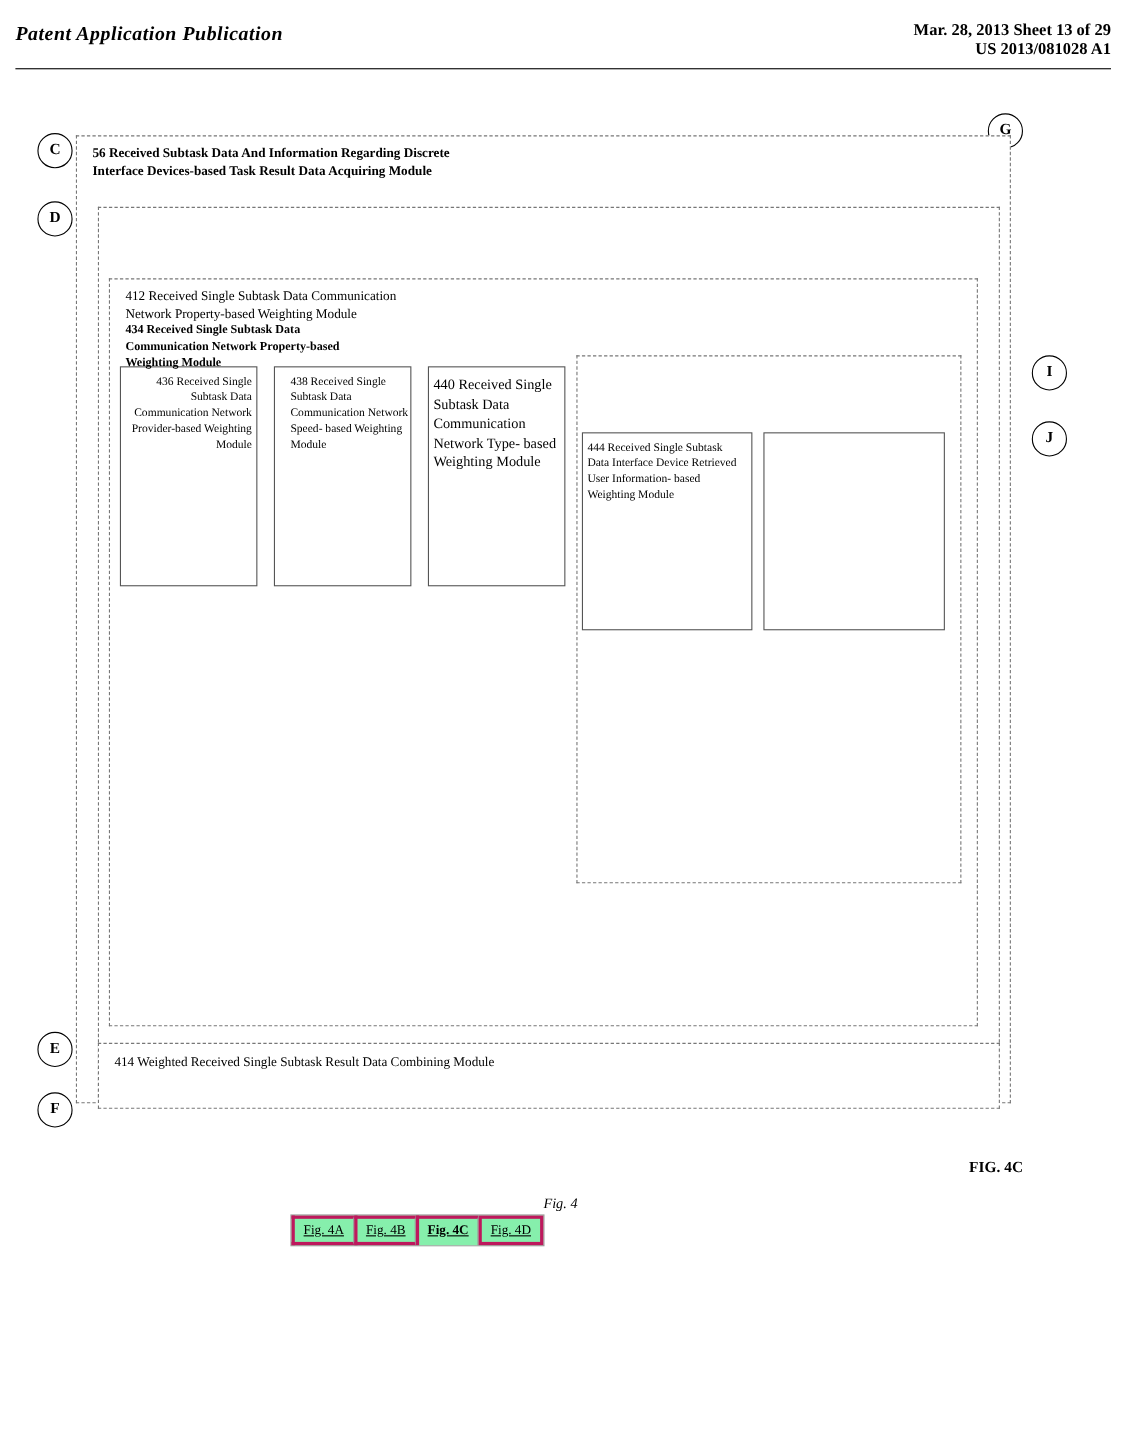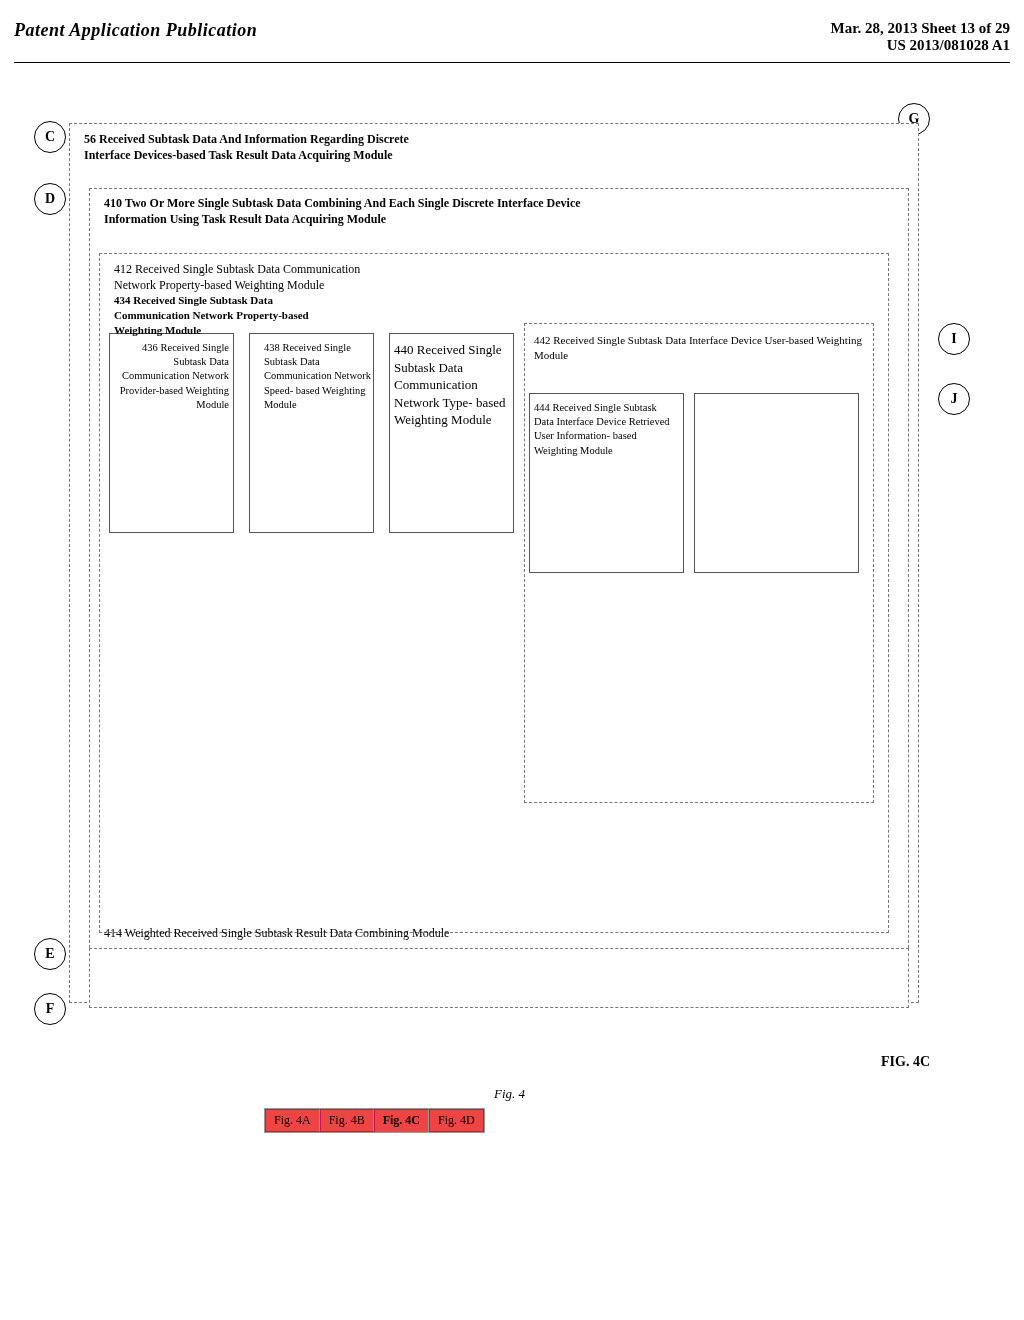--- a/index.html
+++ b/index.html
@@ -80,23 +80,24 @@
       font-weight: bold;
     }
     
     .fig-links {
       position: absolute;
       display: flex;
       gap: 0;
     }
     .fig-link {
       font-size: 12px;
+      text-decoration: underline;
       padding: 2px 4px;
-      border: 1px solid #be185d;
-      background: #ef4444;
+      border: 3px solid #be185d;
+      background: #86efac;
     }
     .fig-link.active {
       border-bottom: none;
     }
   </style>
 </head>
 <body>
 
 <div class="page-container">
 
@@ -130,24 +131,20 @@
       <span>C</span>
     </div>
 
     <div class="dashed-box" style="top: 95px; left: 75px; width: 820px; height: 810px;">
     </div>
 
     <div class="circle-label" style="top: 90px; left: 20px;">
       <span>D</span>
     </div>
 
-    <div class="text-label" style="top: 102px; left: 90px; width: 500px; font-size: 12px; font-weight: bold;">
-      <span>410 Two Or More Single Subtask Data Combining And Each Single Discrete Interface Device Information Using
-Task Result Data Acquiring Module</span>
-    </div>
 
     <div class="dashed-box" style="top: 160px; left: 85px; width: 790px; height: 680px;">
     </div>
 
     <div class="text-label" style="top: 168px; left: 100px; width: 280px; font-size: 12px;">
       <span>412 Received Single Subtask Data Communication Network
 Property-based Weighting Module</span>
     </div>
 
     <div class="solid-box" style="top: 240px; left: 95px; width: 125px; height: 200px;">
@@ -182,25 +179,20 @@
 Single Subtask
 Data
 Communication
 Network Type-
 based Weighting
 Module</span>
     </div>
 
     <div class="dashed-box" style="top: 230px; left: 510px; width: 350px; height: 480px;">
     </div>
-    <div class="text-label" style="top: 240px; left: 520px; width: 330px; font-size: 11px;">
-      <span>442 Received Single Subtask Data
-Interface Device User-based Weighting
-Module</span>
-    </div>
 
     <div class="solid-box" style="top: 300px; left: 515px; width: 155px; height: 180px;">
     </div>
     <div class="text-label" style="top: 308px; left: 520px; width: 145px; font-size: 10.5px;">
       <span>444 Received
 Single Subtask
 Data Interface
 Device
 Retrieved User
 Information-
@@ -214,21 +206,21 @@
     <div class="text-label bold" style="top: 200px; left: 100px; width: 200px; font-size: 11px;">
       <span>434 Received Single Subtask Data
 Communication Network
 Property-based
 Weighting
 Module</span>
     </div>
 
     <div class="dashed-box" style="top: 855px; left: 75px; width: 820px; height: 60px;">
     </div>
-    <div class="text-label" style="top: 832px; left: 90px; width: 500px; font-size: 12px;">
+    <div class="text-label" style="top: 864px; left: 90px; width: 500px; font-size: 12px;">
       <span>414 Weighted Received Single Subtask Result Data Combining Module</span>
     </div>
 
     <div class="circle-label" style="top: 230px; right: 40px;">
       <span>I</span>
     </div>
 
     <div class="circle-label" style="top: 290px; right: 40px;">
       <span>J</span>
     </div>

